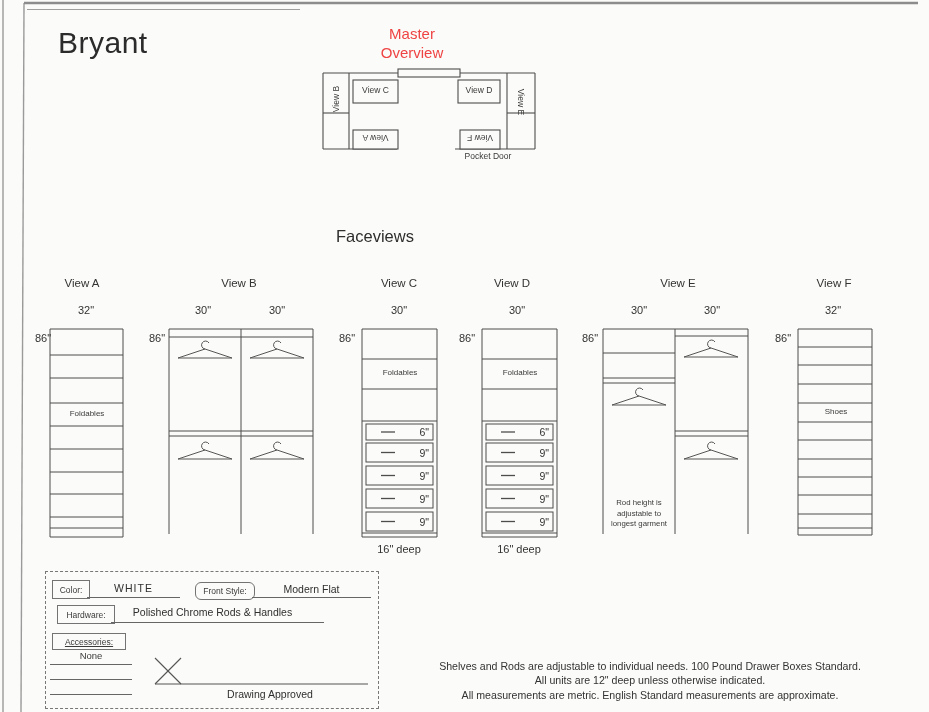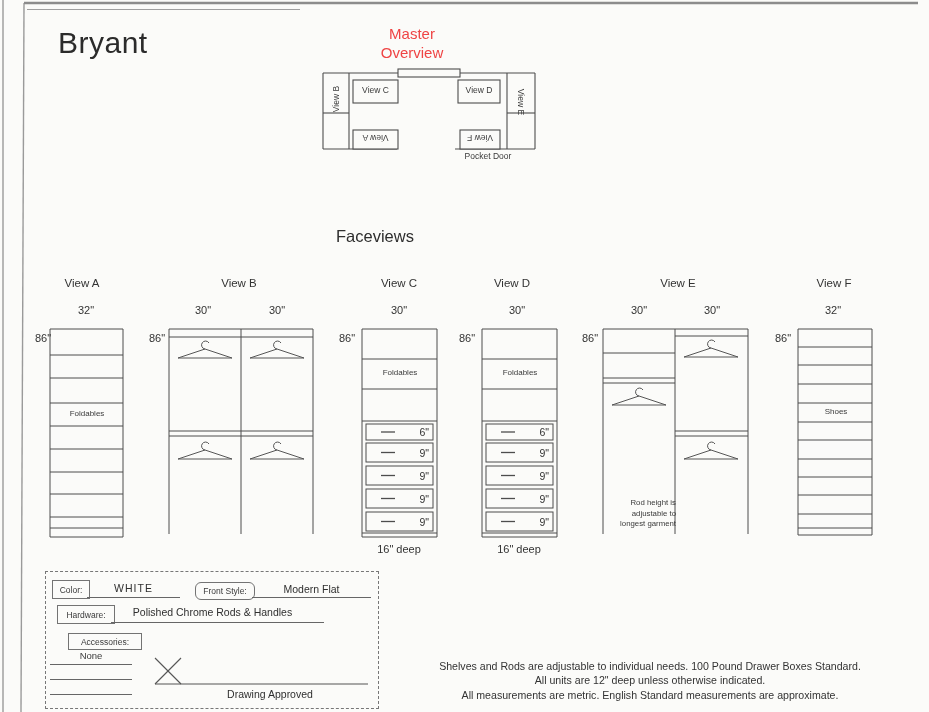--- a/index.html
+++ b/index.html
@@ -221,21 +221,21 @@
   <div class="t dim c" style="left:127px; top:332px; width:60px;">86"</div>
   <div class="t dim c" style="left:317px; top:332px; width:60px;">86"</div>
   <div class="t dim c" style="left:437px; top:332px; width:60px;">86"</div>
   <div class="t dim c" style="left:560px; top:332px; width:60px;">86"</div>
   <div class="t dim c" style="left:753px; top:332px; width:60px;">86"</div>
 
   <div class="t tiny c" style="left:51px;  top:409px; width:72px;">Foldables</div>
   <div class="t tiny c" style="left:363px; top:368px; width:74px;">Foldables</div>
   <div class="t tiny c" style="left:483px; top:368px; width:74px;">Foldables</div>
   <div class="t tiny c" style="left:799px; top:407px; width:74px;">Shoes</div>
-  <div class="t c" style="left:602px; top:498px; width:74px; font-size:7.8px; line-height:10.5px; color:#3a3a3a;text-align:right;">
+  <div class="t c" style="left:602px; top:498px; width:74px; font-size:7.8px; line-height:10.5px; color:#3a3a3a;">
     <div>Rod height is</div>
     <div>adjustable to</div>
     <div>longest garment</div>
   </div>
 
   <div class="t drawer-lbl" style="left:397px; top:426px; width:32px;">6"</div>
   <div class="t drawer-lbl" style="left:397px; top:447px; width:32px;">9"</div>
   <div class="t drawer-lbl" style="left:397px; top:470px; width:32px;">9"</div>
   <div class="t drawer-lbl" style="left:397px; top:493px; width:32px;">9"</div>
   <div class="t drawer-lbl" style="left:397px; top:516px; width:32px;">9"</div>
@@ -256,21 +256,21 @@
   <div class="uline" style="left:87px; top:597px; width:93px;"></div>
 
   <div class="spec-label" style="left:195px; top:582px; width:58px; height:16px;border-radius:6px;">Front Style:</div>
   <div class="t spec-val c" style="left:252px; top:583px; width:119px;">Modern Flat</div>
   <div class="uline" style="left:252px; top:597px; width:119px;"></div>
 
   <div class="spec-label" style="left:57px; top:605px; width:56px; height:17px;">Hardware:</div>
   <div class="t spec-val c" style="left:115px; top:606px; width:195px;">Polished Chrome Rods &amp; Handles</div>
   <div class="uline" style="left:111px; top:622px; width:213px;"></div>
 
-  <div class="spec-label" style="left:68px; top:633px; width:72px; height:15px;">Accessories:</div>
+  <div class="spec-label" style="left:52px; top:633px; width:72px; height:15px;text-decoration:underline;">Accessories:</div>
   <div class="t c" style="left:50px; top:650px; width:82px; font-size:9.5px; color:#3a3a3a;">None</div>
   <div class="uline" style="left:50px; top:664px; width:82px;"></div>
   <div class="uline" style="left:50px; top:679px; width:82px;"></div>
   <div class="uline" style="left:50px; top:694px; width:82px;"></div>
 
   <div class="t spec-val c" style="left:195px; top:688px; width:150px;">Drawing Approved</div>
 
   <div class="t notes" style="left:420px; top:659px; width:460px;">
     <div>Shelves and Rods are adjustable to individual needs.  100 Pound Drawer Boxes Standard.</div>
     <div>All units are 12" deep unless otherwise indicated.</div>

